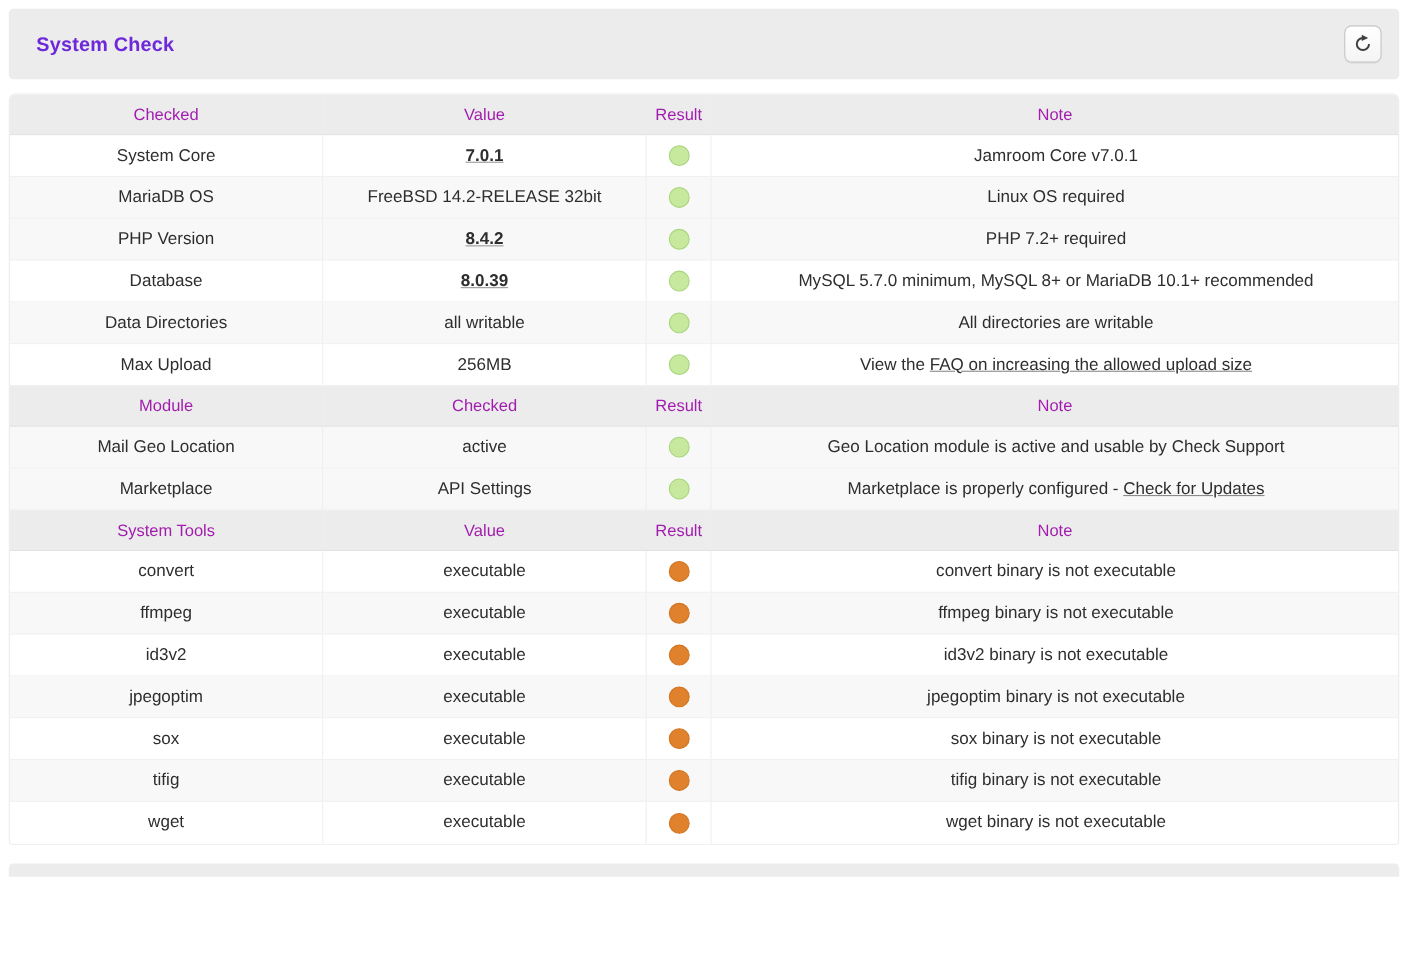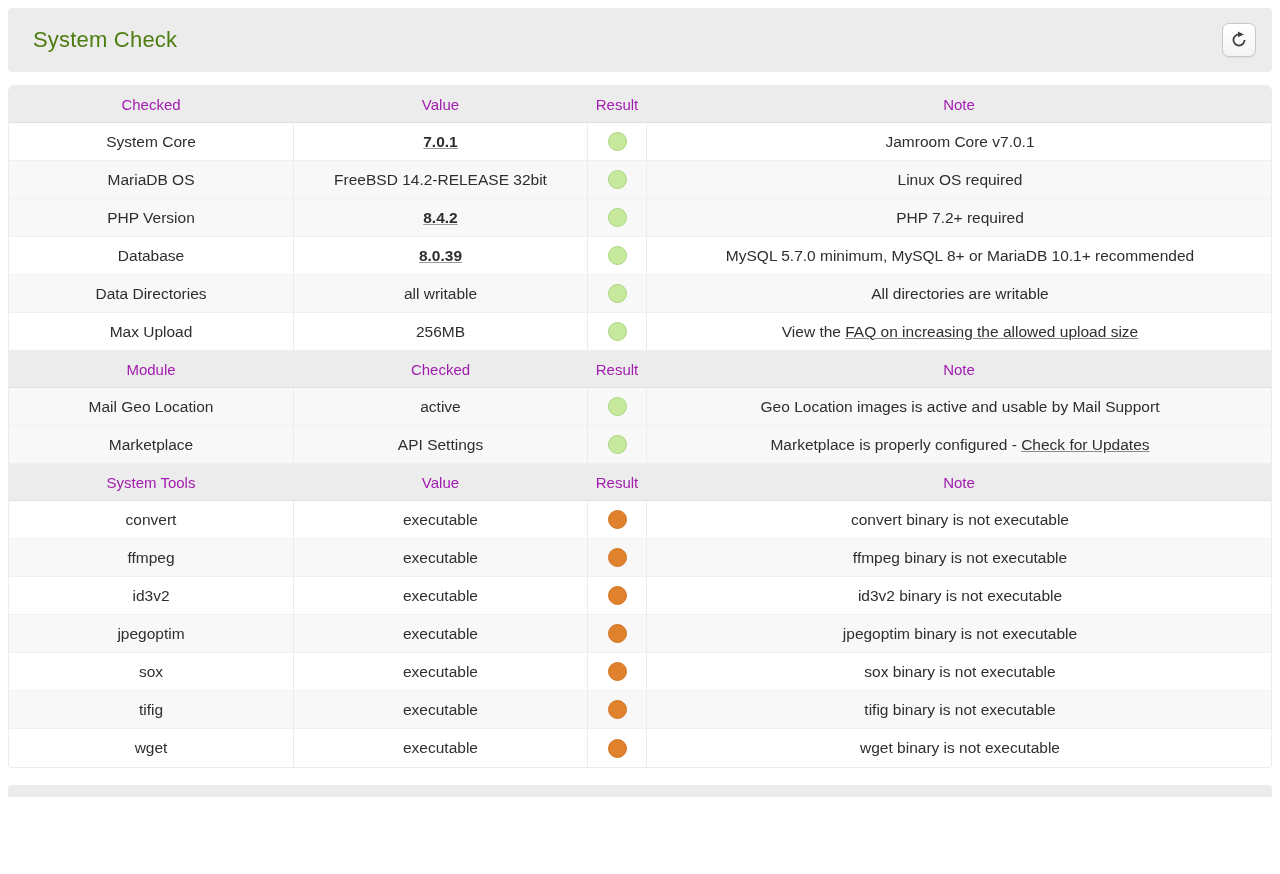--- a/index.html
+++ b/index.html
@@ -15,21 +15,21 @@
   .titlebar {
     height: 64px;
     background: var(--bar-bg, #ececec);
     border-radius: 4px;
     display: flex; align-items: center;
     padding: 0 16px 0 25px;
     margin-bottom: 13px;
   }
   .titlebar h1 {
     flex: 1;
-    font-size: 22px; font-weight: 400; color: #4d7c0f;
+    font-size: 18px; font-weight: 700; color: #6d28d9;
     letter-spacing: 0.2px;
   }
   .refresh-btn {
     width: 34px; height: 34px;
     border: 1px solid #c8c8c8; border-radius: 7px;
     background: linear-gradient(#ffffff, #f4f4f4);
     display: flex; align-items: center; justify-content: center;
     cursor: pointer;
     box-shadow: 0 1px 1px rgba(0,0,0,.05);
   }
@@ -151,21 +151,21 @@
           <tr class="section-header">
             <th>Module</th>
             <th>Checked</th>
             <th>Result</th>
             <th>Note</th>
           </tr>
           <tr class="alt">
             <td class="c-checked">Mail Geo Location</td>
             <td class="c-value">active</td>
             <td class="c-result"><span class="dot ok"></span></td>
-            <td class="c-note"><span>Geo Location images is active and usable by Mail Support</span></td>
+            <td class="c-note"><span>Geo Location module is active and usable by Check Support</span></td>
           </tr>
           <tr class="alt">
             <td class="c-checked">Marketplace</td>
             <td class="c-value">API Settings</td>
             <td class="c-result"><span class="dot ok"></span></td>
             <td class="c-note"><span>Marketplace is properly configured - </span><a href="#">Check for Updates</a></td>
           </tr>
           <tr class="section-header">
             <th>System Tools</th>
             <th>Value</th>

